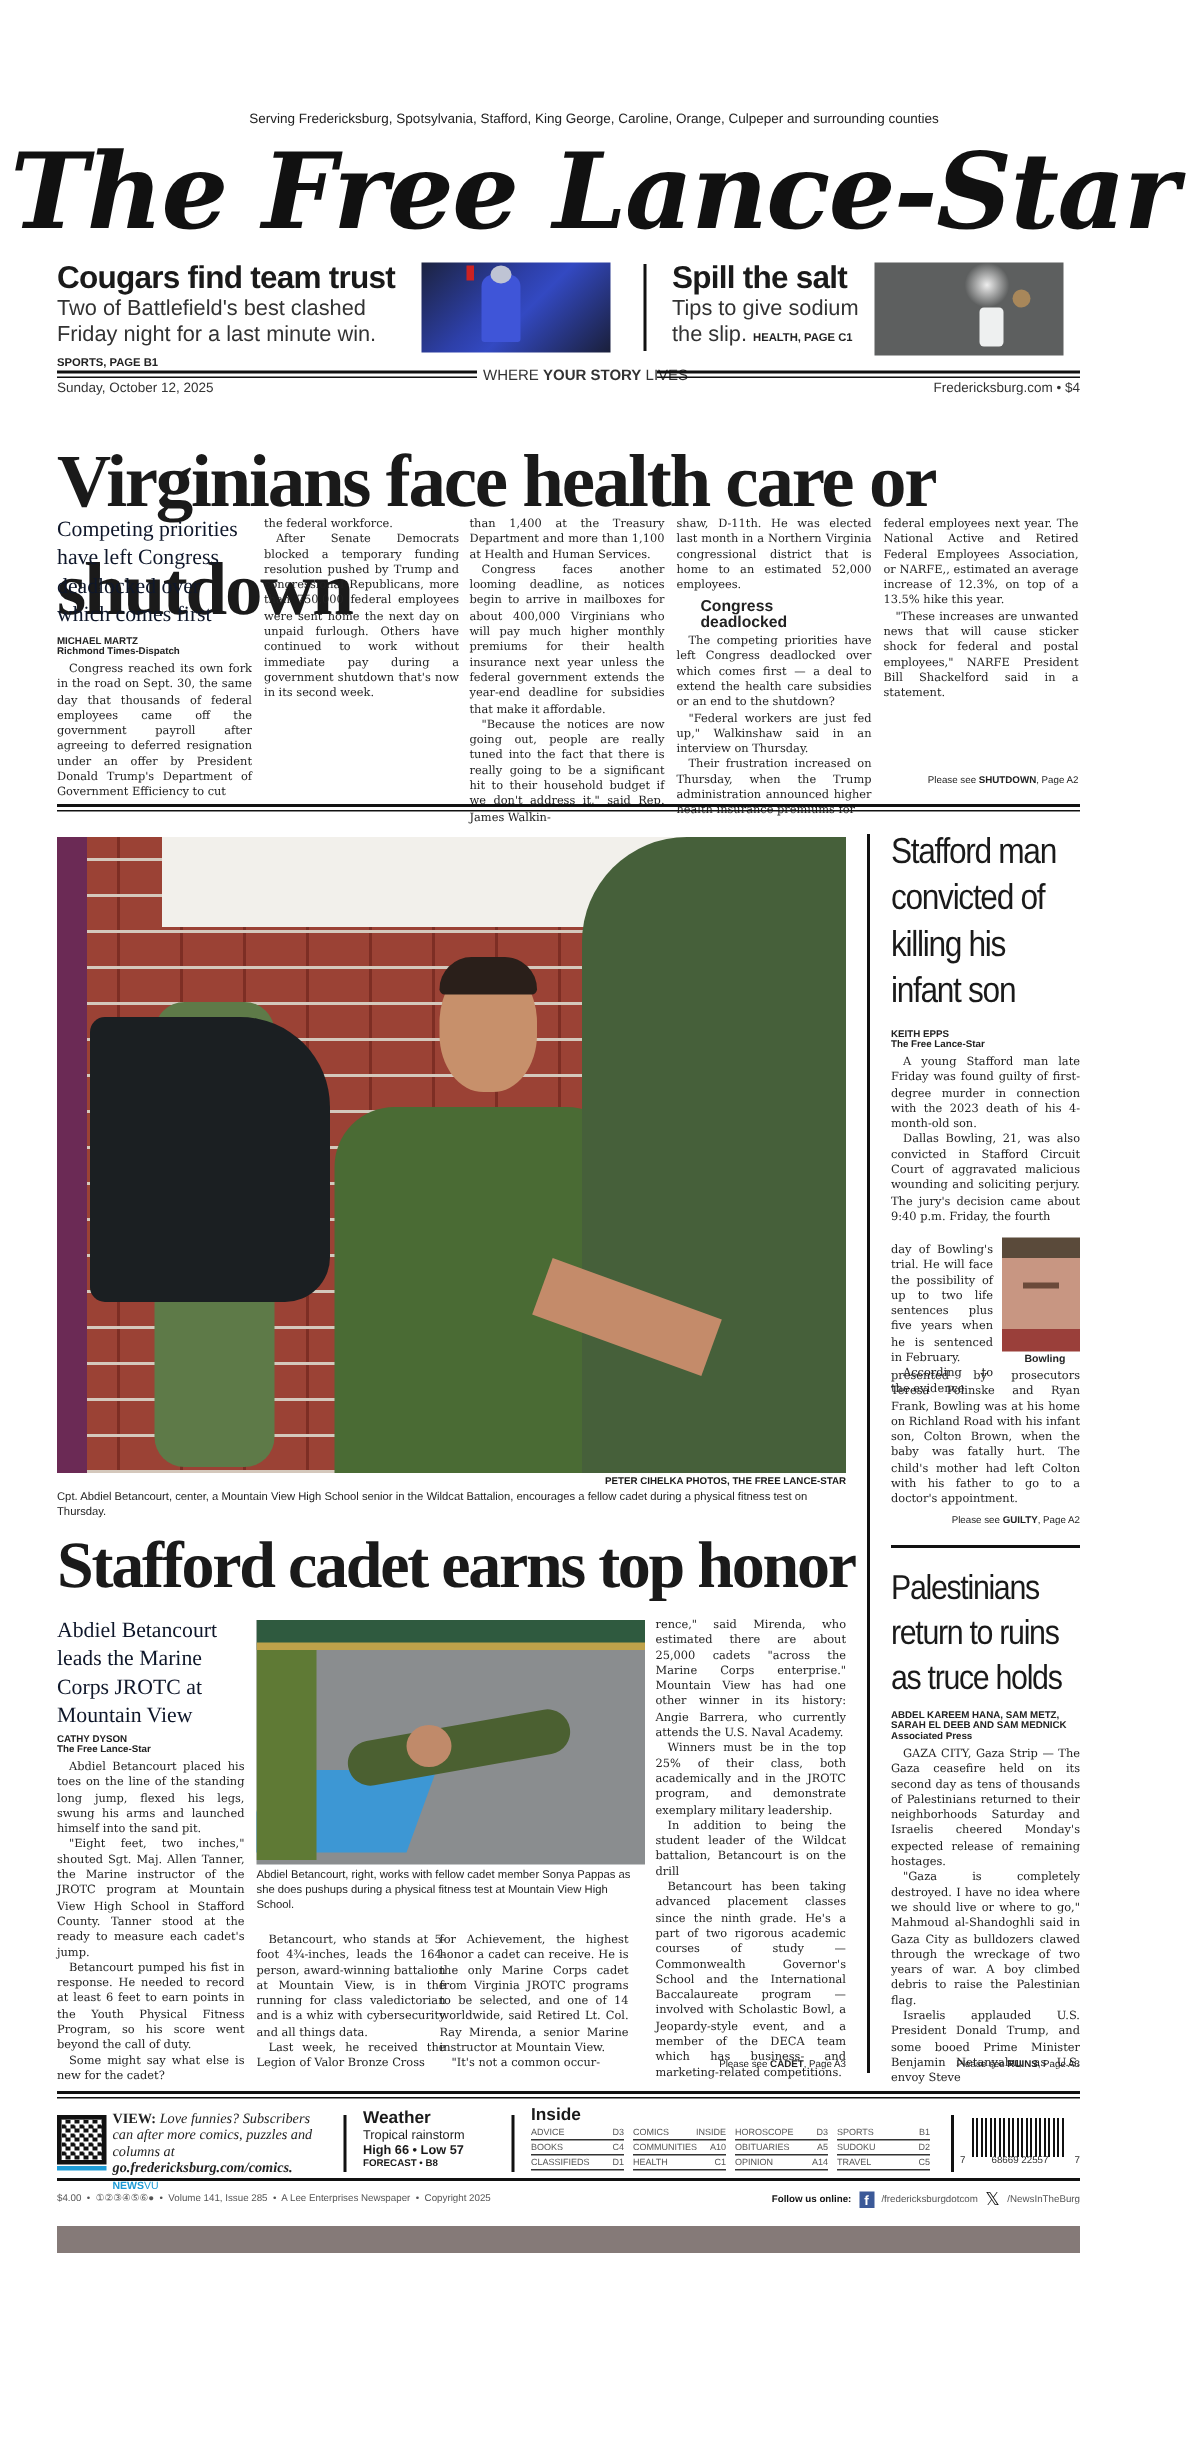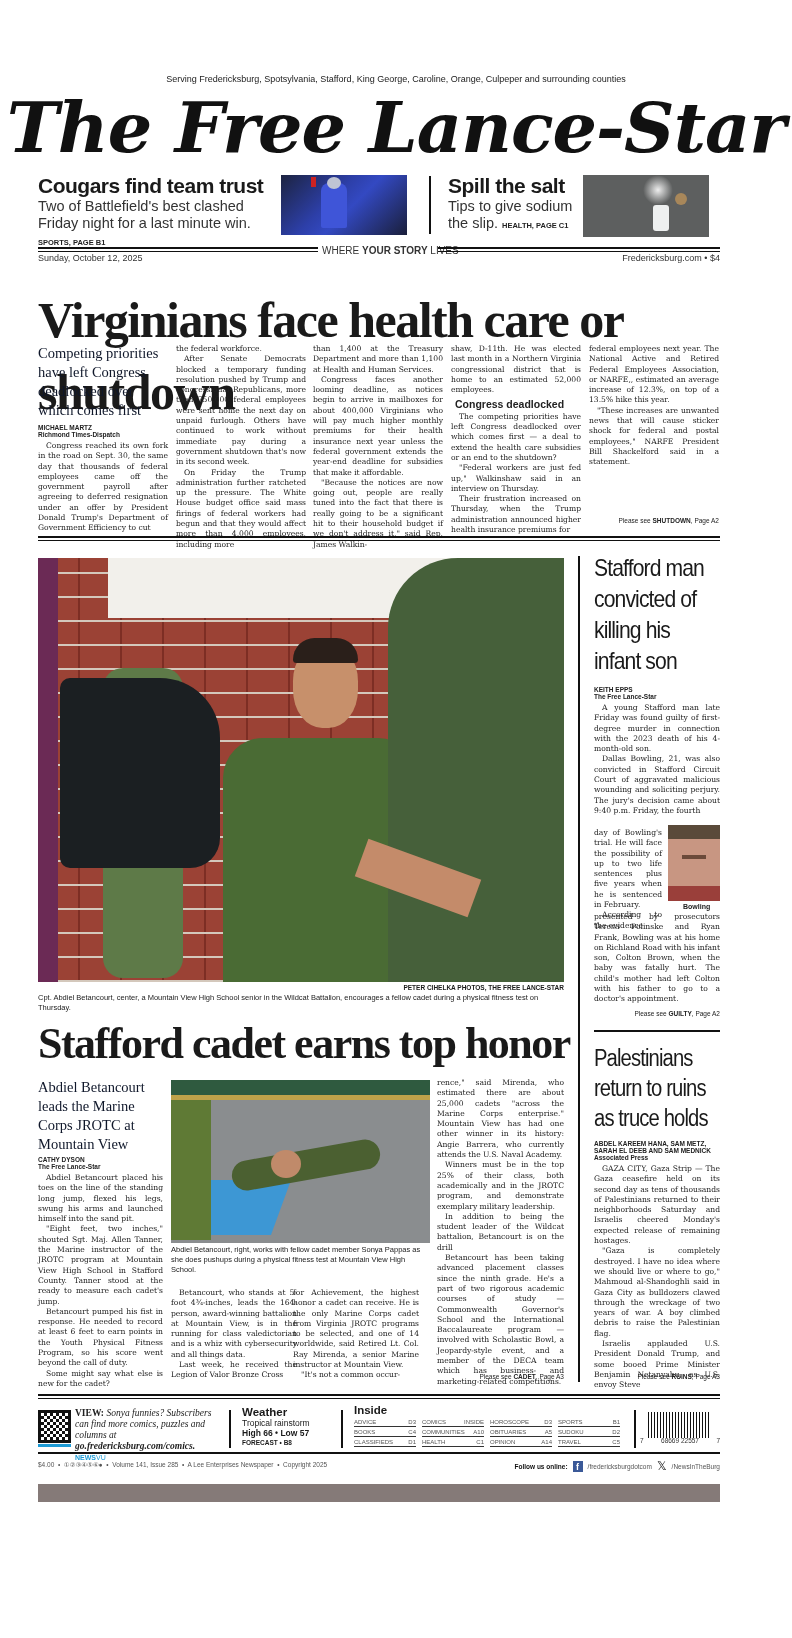--- a/index.html
+++ b/index.html
@@ -12,21 +12,21 @@
 .teaser-title{font-family:"Liberation Sans",sans-serif;font-weight:bold;font-size:21px;letter-spacing:-.5px;color:#1a1a1a}
 .teaser-sub{font-family:"Liberation Sans",sans-serif;font-size:14.5px;line-height:17px;color:#333}
 .teaser-ref{font-family:"Liberation Sans",sans-serif;font-weight:bold;font-size:7.5px;color:#222}
 .rule2{border-top:2px solid #111;border-bottom:1px solid #111;height:5px}
 .dateline{font-family:"Liberation Sans",sans-serif;font-size:9px;color:#333}
 .headline{font-family:"Liberation Serif",serif;font-weight:bold;letter-spacing:-1.5px;color:#1a1a1a}
 .deck{font-family:"Liberation Serif",serif;font-size:14.5px;line-height:19px;color:#0f172a}
 .byline{font-family:"Liberation Sans",sans-serif;font-weight:bold;font-size:6.5px;color:#222}
 .body{font-family:"DejaVu Serif",serif;font-size:7.6px;line-height:10.3px;text-align:justify;color:#222}
 .body p{text-indent:8px}
-.subhead{font-family:"Liberation Sans",sans-serif;font-weight:bold;font-size:10.5px;margin:4px 4px 2px}
+.subhead{font-family:"Liberation Sans",sans-serif;font-weight:bold;font-size:10.5px;margin:4px 16px 2px}
 .see{font-family:"Liberation Sans",sans-serif;font-size:6.5px;text-align:right;color:#222}
 .see b{font-weight:bold}
 .side-head{font-family:"Liberation Sans",sans-serif;font-stretch:condensed;font-size:24px;line-height:31px;letter-spacing:-1px;color:#1a1a1a;transform:scaleX(.88);transform-origin:left}
 .caption{font-family:"Liberation Sans",sans-serif;font-size:7.5px;line-height:10px;color:#222}
 .photo-credit{font-family:"Liberation Sans",sans-serif;font-weight:bold;font-size:6.5px;text-align:right}
 .vrule{background:#111;width:1.5px}
 .inside-cell{font-family:"Liberation Sans",sans-serif;font-size:6px;color:#555;display:flex;justify-content:space-between;border-bottom:.8px solid #333;height:10px;align-items:flex-end;padding-bottom:1px}
 .footer-row{font-family:"Liberation Sans",sans-serif;font-size:6.5px;color:#555}
 </style>
 </head>
@@ -67,21 +67,20 @@
 <div class="abs" style="top:424px;left:38px;width:130px">
   <div class="byline">MICHAEL MARTZ</div>
   <div class="byline">Richmond Times-Dispatch</div>
   <div class="body" style="margin-top:3px">
       <p>Congress reached its own fork in the road on Sept. 30, the same day that thousands of federal employees came off the government payroll after agreeing to deferred resignation under an offer by President Donald Trump's Department of Government Efficiency to cut</p>
     </div>
 </div>
 <div class="abs body" style="top:344px;left:176px;width:130px">
     <p style="text-indent:0">the federal workforce.</p>
     <p>After Senate Democrats blocked a temporary funding resolution pushed by Trump and congressional Republicans, more than 750,000 federal employees were sent home the next day on unpaid furlough. Others have continued to work without immediate pay during a government shutdown that's now in its second week.</p>
-    <p>On Friday the Trump administration further ratcheted up the pressure. The White House budget office said mass firings of federal workers had begun and that they would affect more than 4,000 employees, including more</p>
   </div>
 <div class="abs body" style="top:344px;left:313px;width:130px">
     <p style="text-indent:0">than 1,400 at the Treasury Department and more than 1,100 at Health and Human Services.</p>
     <p>Congress faces another looming deadline, as notices begin to arrive in mailboxes for about 400,000 Virginians who will pay much higher monthly premiums for their health insurance next year unless the federal government extends the year-end deadline for subsidies that make it affordable.</p>
     <p>"Because the notices are now going out, people are really tuned into the fact that there is really going to be a significant hit to their household budget if we don't address it," said Rep. James Walkin-</p>
   </div>
 <div class="abs body" style="top:344px;left:451px;width:130px">
   <p style="text-indent:0">shaw, D-11th. He was elected last month in a Northern Virginia congressional district that is home to an estimated 52,000 employees.</p>
   <div class="subhead">Congress deadlocked</div>
   <p>The competing priorities have left Congress deadlocked over which comes first — a deal to extend the health care subsidies or an end to the shutdown?</p>
@@ -183,21 +182,21 @@
       <p>Israelis applauded U.S. President Donald Trump, and some booed Prime Minister Benjamin Netanyahu, as U.S. envoy Steve</p>
     </div>
 </div>
 <div class="abs see" style="top:1373px;left:594px;width:126px"><span>Please see </span><b>RUINS</b><span>, Page A3</span></div>
 
 <div class="abs rule2" style="top:1394px;left:38px;width:682px"></div>
 
 <div class="abs" style="top:1410px;left:38px;width:33px;height:33px;background:repeating-conic-gradient(#111 0 25%,#fff 0 50%) 0 0/6px 6px;border:3px solid #111"></div>
 <div class="abs" style="top:1444px;left:38px;width:33px;height:3px;background:#1d9bd6"></div>
 <div class="abs serif" style="top:1408px;left:75px;width:140px;font-size:9.5px;line-height:11px;color:#222">
-  <b>VIEW:</b> <i>Sonya funnies? Subscribers can find more comics, puzzles and columns at </i><b><i>go.fredericksburg.com/comics.</i></b> <span class="sans" style="font-weight:bold;font-size:7px;color:#1d9bd6"><span>NEWS</span><span style="font-weight:normal">VU</span></span>
+  <b>VIEW:</b> <i>Love funnies? Subscribers can after more comics, puzzles and columns at </i><b><i>go.fredericksburg.com/comics.</i></b> <span class="sans" style="font-weight:bold;font-size:7px;color:#1d9bd6"><span>NEWS</span><span style="font-weight:normal">VU</span></span>
 </div>
 <div class="abs vrule" style="top:1410px;left:229px;height:38px"></div>
 <div class="abs sans" style="top:1406px;left:242px;width:100px">
   <div style="font-weight:bold;font-size:11.5px">Weather</div>
   <div style="font-size:8.5px">Tropical rainstorm</div>
   <div style="font-weight:bold;font-size:8.5px">High 66 • Low 57</div>
   <div style="font-weight:bold;font-size:6.5px;margin-top:1px">FORECAST • B8</div>
 </div>
 <div class="abs vrule" style="top:1410px;left:341px;height:38px"></div>
 <div class="abs sans" style="top:1404px;left:354px;font-weight:bold;font-size:11.5px">Inside</div>

